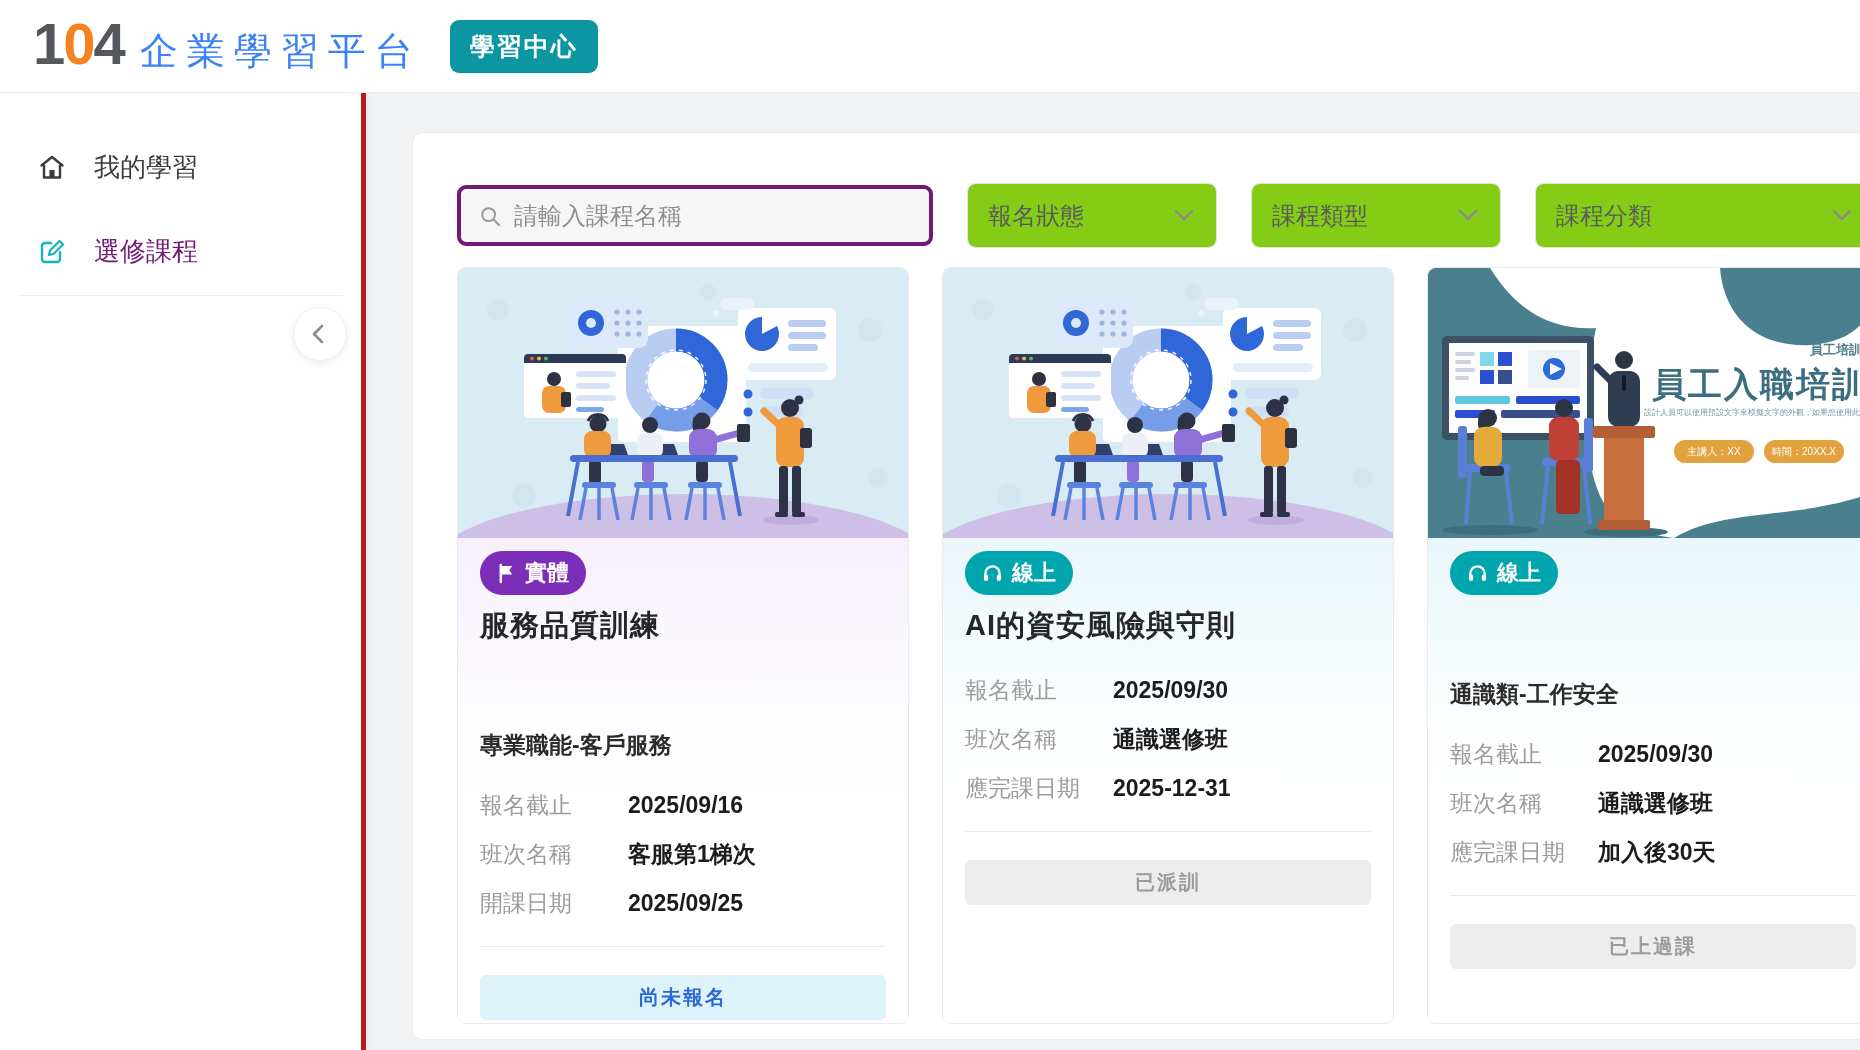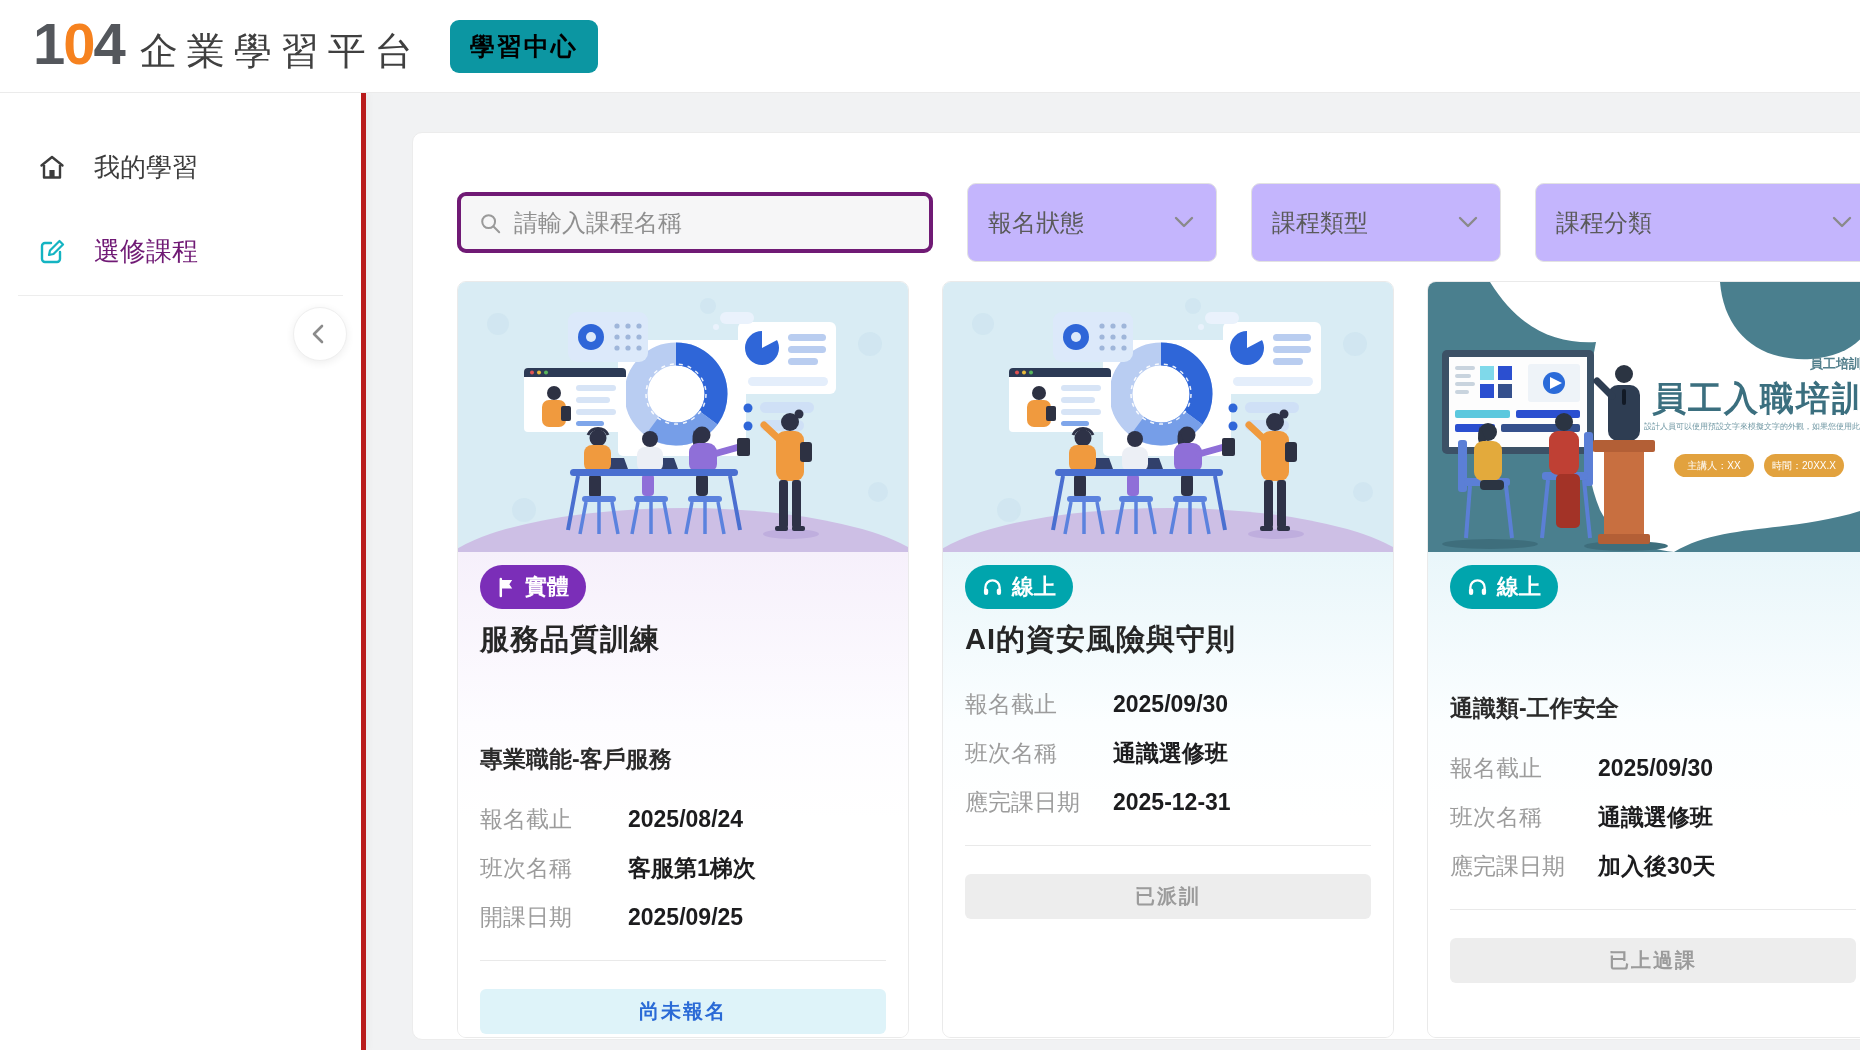--- a/index.html
+++ b/index.html
@@ -4,22 +4,22 @@
 <style>
   * { margin:0; padding:0; box-sizing:border-box; }
   html,body { width:1860px; height:1050px; overflow:hidden; }
   body { font-family:"Liberation Sans","DejaVu Sans",sans-serif; background:#f1f2f3; position:relative; }
 
   
   .header { position:absolute; left:0; top:0; width:1860px; height:93px; background:#fff; border-bottom:1px solid #ebebeb; display:flex; align-items:center; padding-left:33px; z-index:5; }
   .logo { display:flex; align-items:baseline; }
   .logo-num { font-size:58px; font-weight:800; letter-spacing:-2px; color:#54575c; line-height:1; }
   .logo-num .zero { color:#f6821f; }
-  .brand-text { font-size:38px; color:#404040; font-weight:500; letter-spacing:9px; margin-left:16px; }
-  .center-badge { margin-left:28px; background:#0c96a2; color:#000000; font-size:25px; font-weight:700; padding:10px 20px; border-radius:9px; letter-spacing:2px; }
+  .brand-text { font-size:38px; color:#3b82f6; font-weight:500; letter-spacing:9px; margin-left:16px; }
+  .center-badge { margin-left:28px; background:#0c96a2; color:#ffffff; font-size:25px; font-weight:700; padding:10px 20px; border-radius:9px; letter-spacing:2px; }
 
   
   .sidebar { position:absolute; left:0; top:93px; width:366px; height:957px; background:#fff; border-right:5px solid #b91c1c; box-shadow:2px 0 8px rgba(0,0,0,0.04); z-index:4; }
   .nav-item { display:flex; align-items:center; gap:28px; padding-left:38px; height:56px; cursor:pointer; }
   .nav-item.first { margin-top:46px; }
   .nav-item + .nav-item { margin-top:28px; }
   .nav-item .label { font-size:26px; color:#3c3c3c; }
   .nav-item.active .label { color:#701a75; }
   .nav-icon { width:28px; height:28px; display:block; }
   .side-divider { margin:16px 18px 0 18px; border-top:1px solid #ededed; }
@@ -27,21 +27,21 @@
 
   
   .main { position:absolute; left:366px; top:93px; right:0; bottom:0; background:#f1f2f3; }
   .panel { position:absolute; left:46px; top:39px; right:-24px; bottom:10px; background:#fff; border:1px solid #ececec; border-radius:10px; padding:50px 0 0 44px; overflow:hidden; }
 
   
   .filters { display:flex; gap:34px; align-items:center; }
   .search-box { width:476px; height:61px; background:#f6f6f7; border:4px solid #701a75; border-radius:9px; display:flex; align-items:center; padding:0 18px; gap:13px; }
   .search-box input { border:none; outline:none; background:transparent; font-size:24px; color:#444; width:100%; font-family:inherit; }
   .search-box input::placeholder { color:#8f8f8f; }
-  .dropdown { width:250px; height:79px; background:#c4b5fd; border:1px solid #e2e2e2; border-radius:9px; display:flex; align-items:center; justify-content:space-between; padding:16px 20px; cursor:pointer; }
+  .dropdown { width:250px; height:65px; background:#84cc16; border:1px solid #e2e2e2; border-radius:9px; display:flex; align-items:center; justify-content:space-between; padding:16px 20px; cursor:pointer; }
   .dropdown.wide { width:340px; }
   .dropdown .dd-label { font-size:24px; color:#5a5a5a; }
 
   
   .cards { display:flex; gap:33px; margin-top:19px; }
   .card { width:452px; height:757px; background:#fff; border:1px solid #eaeaea; border-radius:9px; overflow:hidden; flex-shrink:0; cursor:pointer; display:flex; flex-direction:column; }
   .card-img { width:452px; height:270px; flex-shrink:0; }
   .card-img svg { display:block; width:100%; height:100%; }
   .card-body { flex:1; padding:0 22px; display:flex; flex-direction:column; }
   .card-body.tint-purple { background:linear-gradient(180deg,#f6f0fb 0%,#fdfcff 35%,#fff 55%); }
@@ -312,21 +312,21 @@
             <svg width="19" height="21" viewBox="0 0 20 22">
                 <use href="#icon-flag"></use>
               </svg>
             <span>實體</span>
           </span>
           <div class="course-title">服務品質訓練</div>
           <div class="course-cat">專業職能-客戶服務</div>
           <div class="rows">
             <div class="info-row">
               <span class="lbl">報名截止</span>
-              <span class="val">2025/08/24</span>
+              <span class="val">2025/09/16</span>
             </div>
             <div class="info-row">
               <span class="lbl">班次名稱</span>
               <span class="val">客服第1梯次</span>
             </div>
             <div class="info-row">
               <span class="lbl">開課日期</span>
               <span class="val">2025/09/25</span>
             </div>
           </div>

